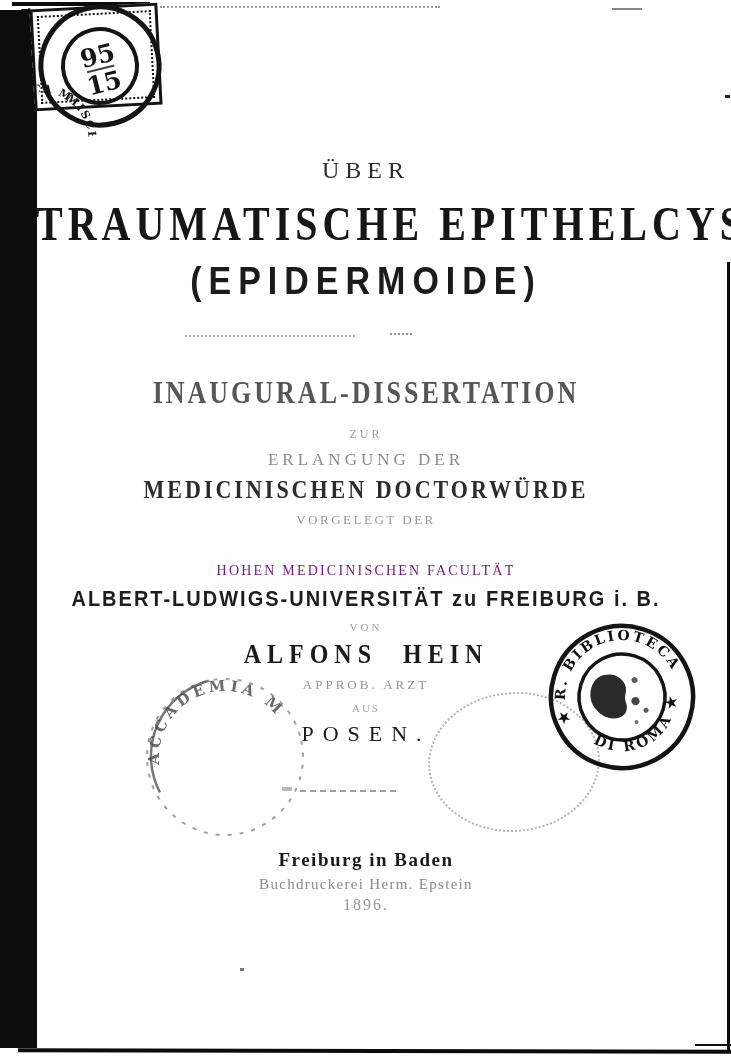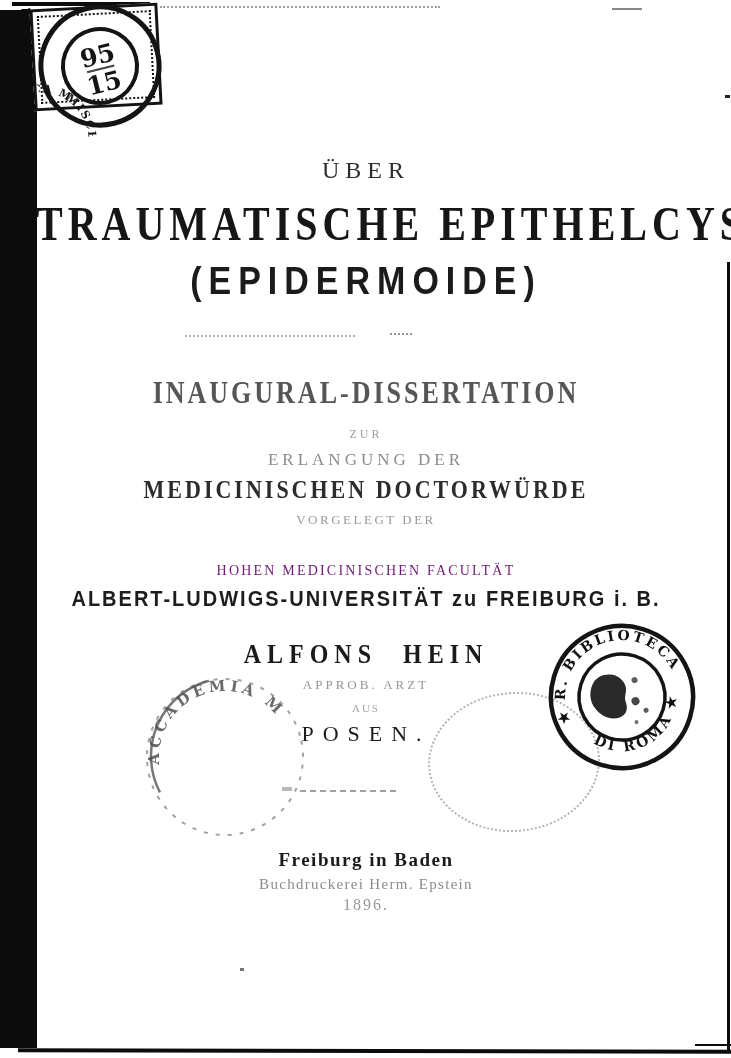--- a/index.html
+++ b/index.html
@@ -97,20 +97,21 @@
   <div class="center-line t-sub">(EPIDERMOIDE)</div>
   <div class="abs t-dotsrow1"></div>
   <div class="abs t-dotsrow2"></div>
   <div class="center-line t-diss">INAUGURAL-DISSERTATION</div>
   <div class="center-line t-zur">ZUR</div>
   <div class="center-line t-erl">ERLANGUNG DER</div>
   <div class="center-line t-doct">MEDICINISCHEN DOCTORWÜRDE</div>
   <div class="center-line t-vorg">VORGELEGT DER</div>
   <div class="center-line t-fac">HOHEN MEDICINISCHEN FACULTÄT</div>
   <div class="center-line t-univ">ALBERT-LUDWIGS-UNIVERSITÄT zu FREIBURG i. B.</div>
+  <div class="center-line t-von">VON</div>
   <div class="center-line t-author">ALFONS HEIN</div>
   <div class="center-line t-approb">APPROB. ARZT</div>
   <div class="center-line t-aus">AUS</div>
   <div class="center-line t-posen">POSEN.</div>
   <div class="abs ornament"></div>
   <div class="abs ornament2"></div>
   <div class="center-line t-city">Freiburg in Baden</div>
   <div class="center-line t-printer">Buchdruckerei Herm. Epstein</div>
   <div class="center-line t-year">1896.</div>
 

